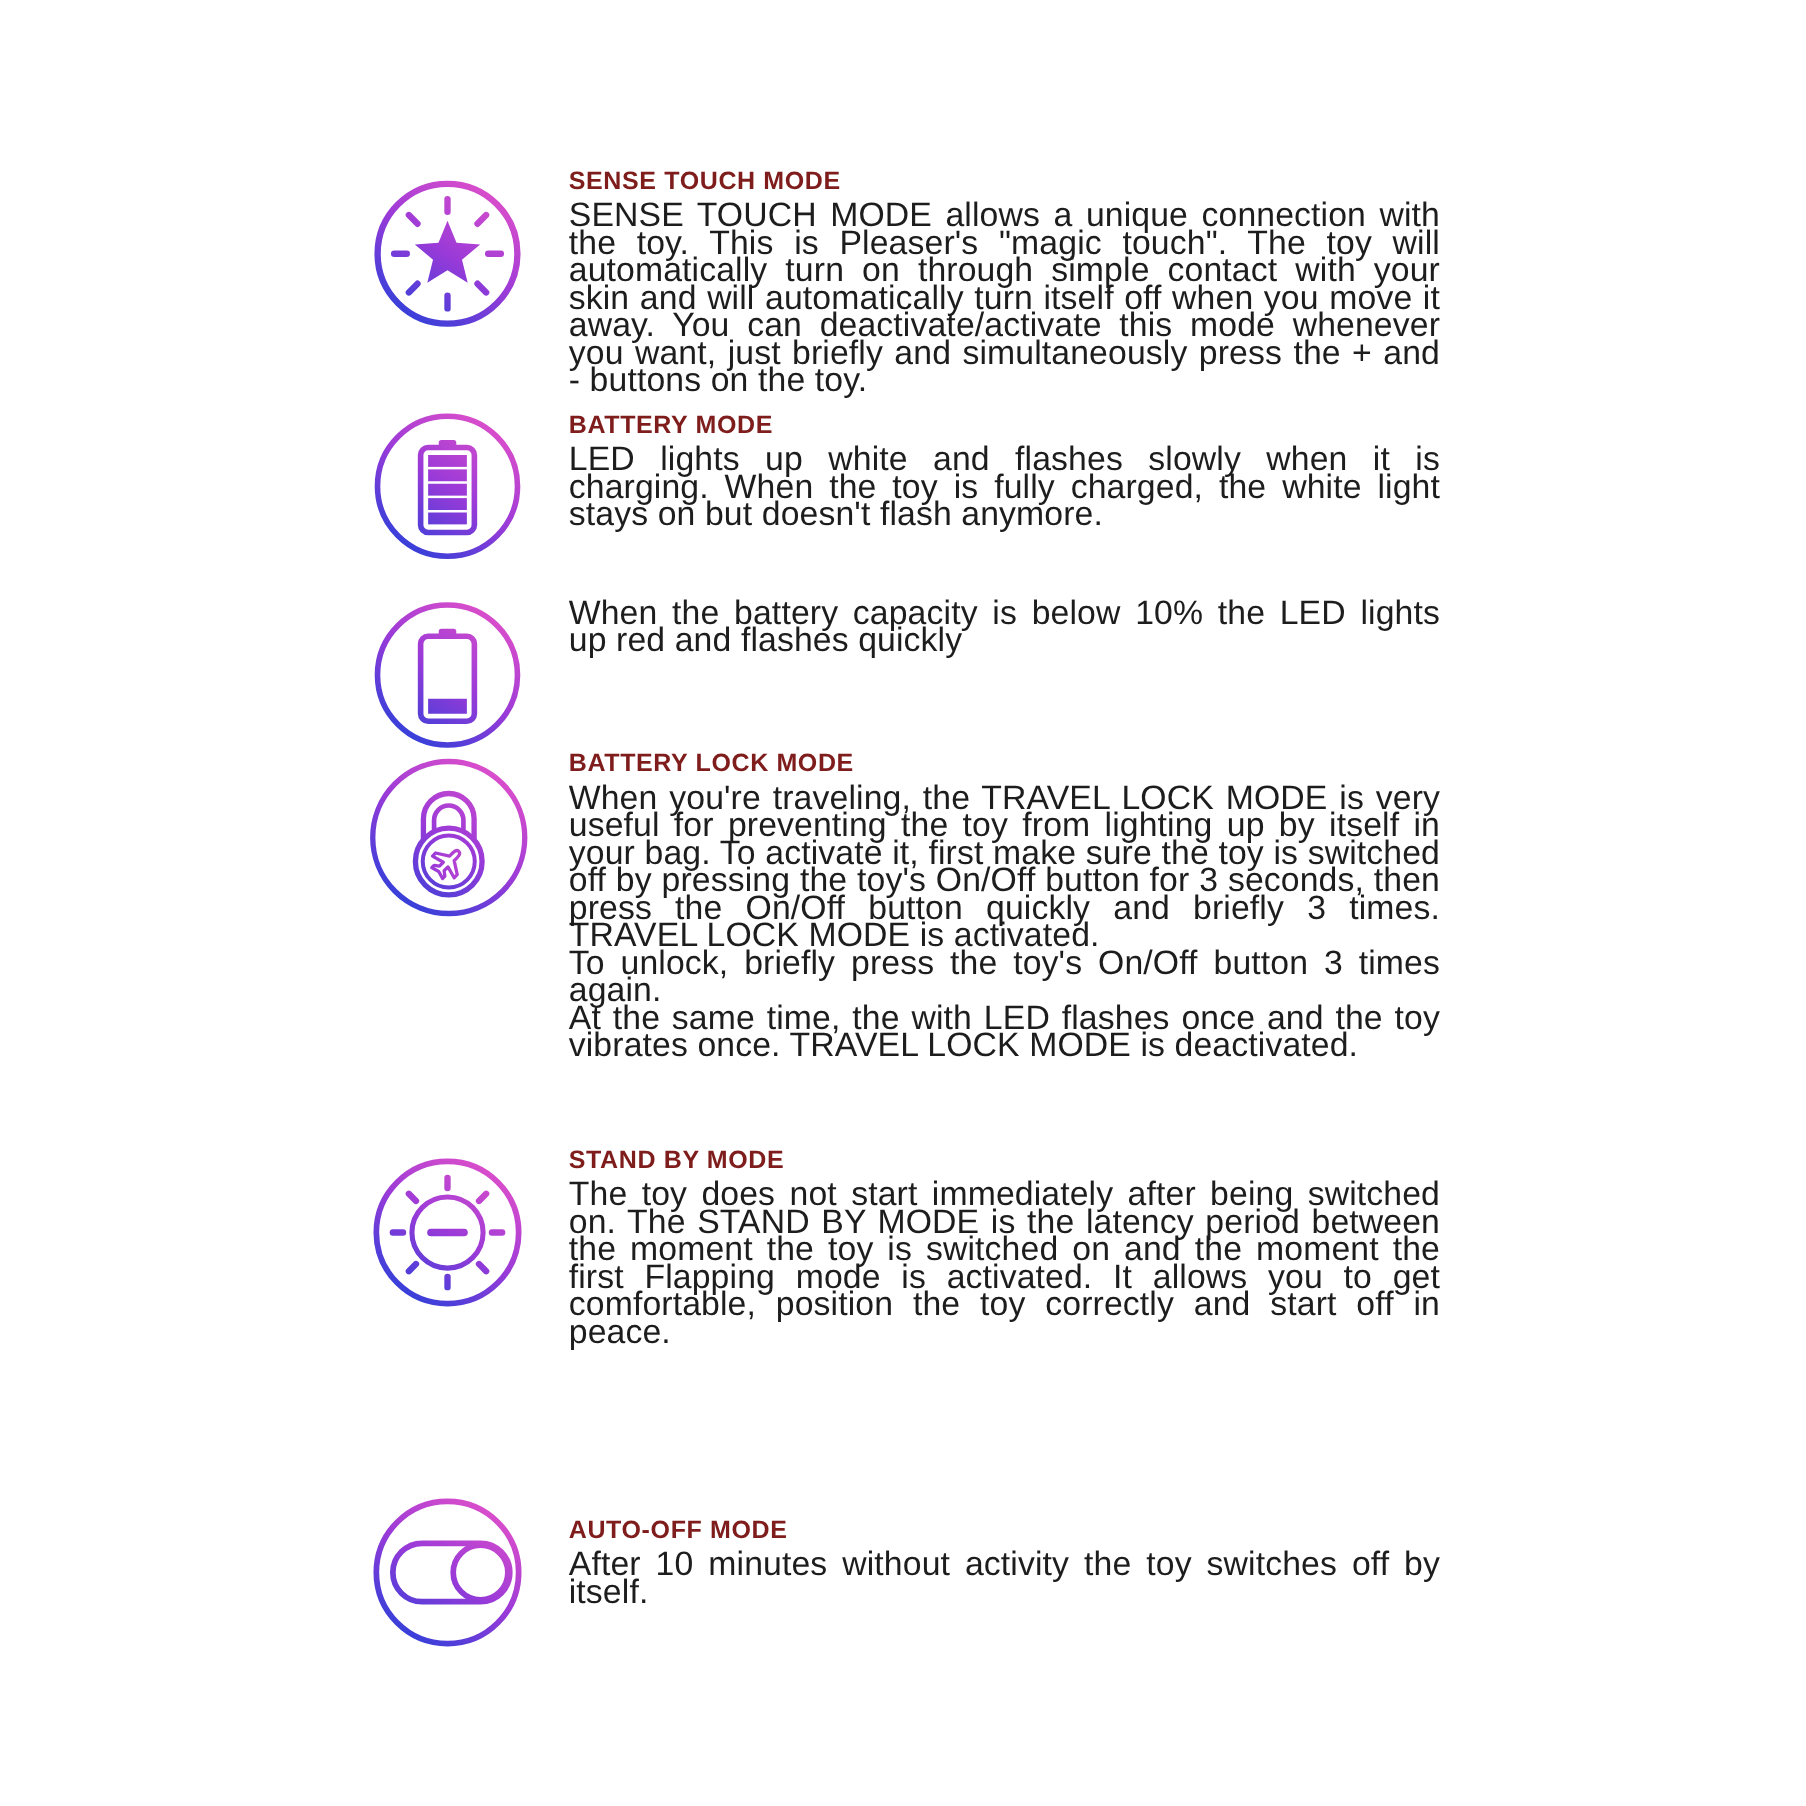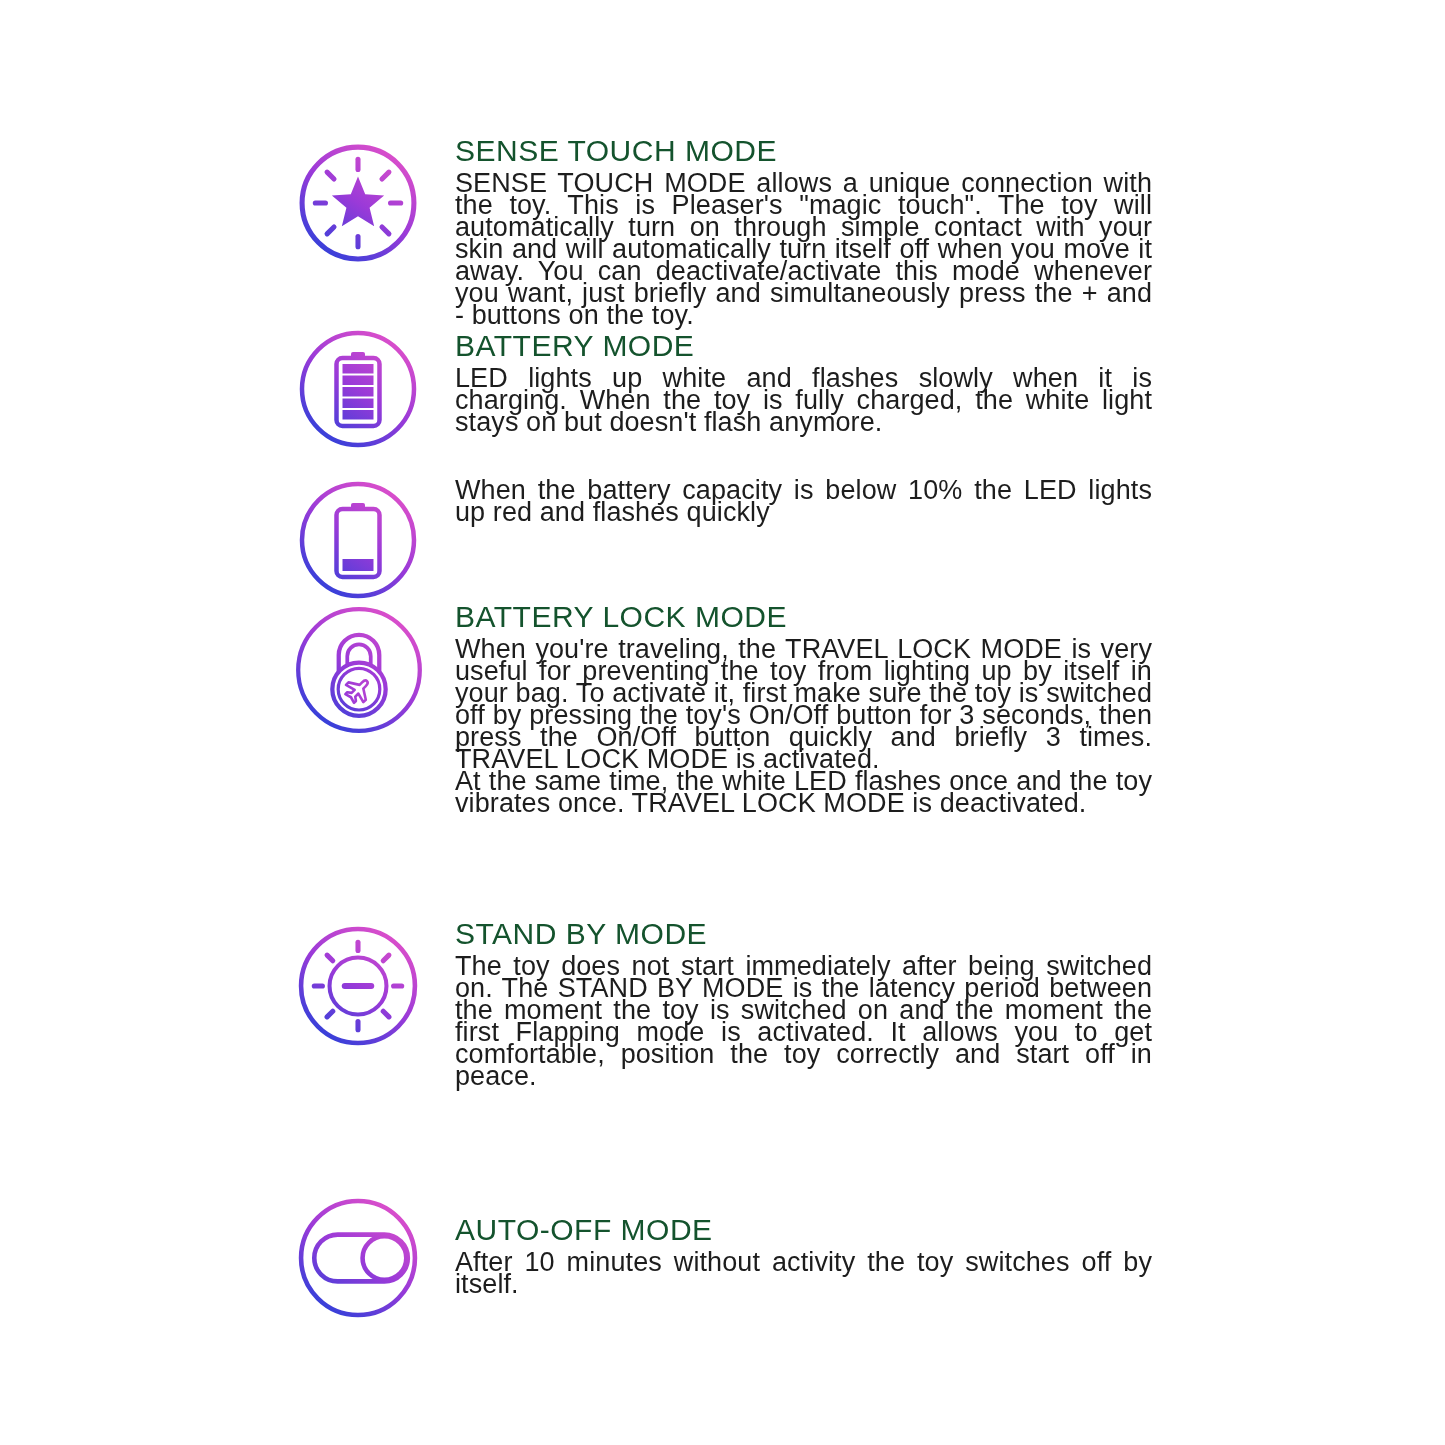--- a/index.html
+++ b/index.html
@@ -9,23 +9,23 @@
     height: 1445px;
     background: #ffffff;
     font-family: "Liberation Sans", sans-serif;
     overflow: hidden;
   }
   .section { position: absolute; left: 0; width: 1445px; }
   .icon-wrap { position: absolute; }
   .icon-wrap svg { width: 100%; height: 100%; display: block; }
   .text-col { position: absolute; left: 455px; width: 697px; }
   .sec-title {
-    font-size: 30px;
-    font-weight: normal;
-    color: #14532d;
+    font-size: 20px;
+    font-weight: bold;
+    color: #7f1d1d;
     letter-spacing: 0.5px;
     margin: 0 0 4px 0;
   }
   .sec-body {
     font-size: 27px;
     line-height: 22px;
     color: #1d1d1d;
     letter-spacing: 0.1px;
     margin: 0;
     text-align: justify;
@@ -131,21 +131,22 @@
         <circle cx="60" cy="78" r="25" fill="#ffffff" stroke="url(#g4)" stroke-width="4"></circle>
         <circle cx="60" cy="78" r="19.5" fill="none" stroke="url(#g4)" stroke-width="3"></circle>
         <g transform="translate(60,78) rotate(45) scale(0.82)" stroke="url(#g4)" stroke-width="3" fill="none" stroke-linejoin="round" stroke-linecap="round">
           <path d="M0,-13 C2,-13 3,-11 3,-8 L3,-4 L14,3 L14,7 L3,4 L3,9 L7,12 L7,15 L0,13 L-7,15 L-7,12 L-3,9 L-3,4 L-14,7 L-14,3 L-3,-4 L-3,-8 C-3,-11 -2,-13 0,-13 Z"></path>
         </g>
       </svg>
     </div>
     <div class="text-col">
       <div class="sec-title">BATTERY LOCK MODE</div>
       <p class="sec-body">When you're traveling, the TRAVEL LOCK MODE is very useful for preventing the toy from lighting up by itself in your bag. To activate it, first make sure the toy is switched off by pressing the toy's On/Off button for 3 seconds, then press the On/Off button quickly and briefly 3 times. TRAVEL LOCK MODE is activated.</p>
-      <p class="sec-body">At the same time, the white LED flashes once and the toy vibrates once. TRAVEL LOCK MODE is deactivated.</p>
+      <p class="sec-body">To unlock, briefly press the toy's On/Off button 3 times again.</p>
+      <p class="sec-body">At the same time, the with LED flashes once and the toy vibrates once. TRAVEL LOCK MODE is deactivated.</p>
     </div>
   </div>
 
   <div class="section" style="top:917px;">
     <div class="icon-wrap" style="left:297px; top:8px; width:122px; height:122px;">
       <svg viewBox="0 0 120 120">
         <defs>
           <linearGradient id="g5" gradientUnits="userSpaceOnUse" x1="95" y1="8" x2="25" y2="112">
             <stop offset="0" stop-color="#dd4fca"></stop>
             <stop offset="0.5" stop-color="#9a3ad8"></stop>

